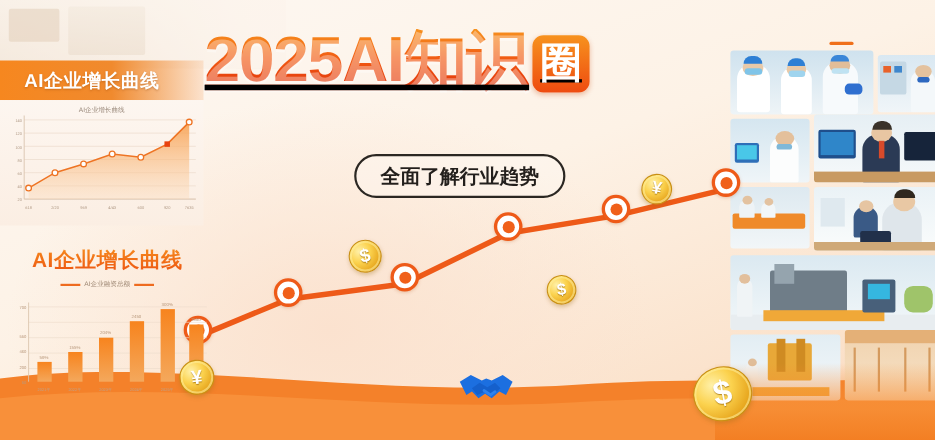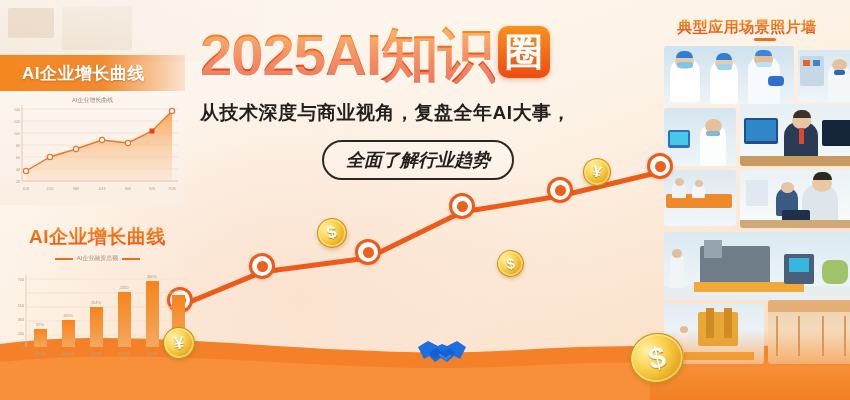--- a/index.html
+++ b/index.html
@@ -31,21 +31,21 @@
   }
   .bg-photo::after{
     content:""; position:absolute; left:62px; top:6px; width:70px; height:44px;
     background:linear-gradient(180deg,#e3d2bc,#cdb394); opacity:.5; border-radius:2px;
   }
 
   
   .wave { position:absolute; left:0; bottom:0; width:850px; height:90px; z-index:6; }
 
   
-  .title-wrap { position:absolute; left:200px; top:26px; z-index:12; display:flex; align-items:flex-start; }
+  .title-wrap { position:absolute; left:186px; top:26px; z-index:12; display:flex; align-items:flex-end;text-decoration:underline; }
   .title-main {
     font-size:58px; font-weight:700; letter-spacing:-1px; line-height:1;
     background:linear-gradient(180deg,#F7921E 0%,#F15A13 48%,#E0300A 100%);
     -webkit-background-clip:text; background-clip:text; color:transparent;
     -webkit-text-fill-color:transparent;
     text-shadow:0 2px 0 rgba(255,255,255,.35);
   }
   .title-badge {
     display:inline-flex; align-items:center; justify-content:center;
     width:52px; height:52px; margin-left:3px; border-radius:10px;
@@ -57,21 +57,20 @@
     position:absolute; left:200px; top:100px; z-index:12;
     font-size:19px; font-weight:700; color:#231f1c; letter-spacing:.5px;
     white-space:nowrap;
   }
   .pill {
     position:absolute; left:322px; top:140px; z-index:12;
     border:2px solid #2b2722; border-radius:22px;
     padding:6px 22px; font-size:18px; font-weight:700; color:#231f1c;
     background:rgba(255,255,255,.25);
     white-space:nowrap;
-    font-style:italic;
   }
 
   
   .centerline { position:absolute; left:150px; top:150px; width:560px; height:180px; z-index:8; }
   .node {
     position:absolute; width:26px; height:26px; border-radius:50%;
     background:#fff; border:3px solid #EE5A18;
     display:flex; align-items:center; justify-content:center;
     box-shadow:0 1px 3px rgba(180,80,20,.25);
     z-index:9;
@@ -147,21 +146,20 @@
   }
 </style>
 </head>
 <body>
 
 <div id="poster">
 
   <div class="bg-photo"></div>
 
   <div class="photowall">
-    <div class="pw-title">典型应用场景照片墙</div>
     <div class="pw-underline"></div>
     <div class="pw-grid">
 
       <div class="ph" style="left:8px;top:0;width:130px;height:58px;background:linear-gradient(180deg,#cfe2ee,#eef4f7);">
         <div style="position:absolute;left:6px;top:12px;width:30px;height:44px;background:#fff;border-radius:14px 14px 3px 3px;"></div>
         <div style="position:absolute;left:11px;top:8px;width:19px;height:15px;background:#e8c9a8;border-radius:50%;"></div>
         <div style="position:absolute;left:12px;top:5px;width:17px;height:7px;background:#2e7fd4;border-radius:8px 8px 0 0;"></div>
         <div style="position:absolute;left:13px;top:16px;width:16px;height:6px;background:#7fc4e8;border-radius:3px;"></div>
         <div style="position:absolute;left:46px;top:14px;width:28px;height:44px;background:#fff;border-radius:13px 13px 3px 3px;"></div>
         <div style="position:absolute;left:51px;top:10px;width:18px;height:14px;background:#e8c9a8;border-radius:50%;"></div>
@@ -274,21 +272,20 @@
   <div class="coin" style="left:317px;top:218px;width:30px;height:30px;font-size:17px;transform:rotate(-14deg);">$</div>
   <div class="coin" style="left:583px;top:158px;width:28px;height:28px;font-size:16px;transform:rotate(10deg);">¥</div>
   <div class="coin" style="left:497px;top:250px;width:27px;height:27px;font-size:15px;transform:rotate(-8deg);">$</div>
   <div class="coin" style="left:163px;top:327px;width:32px;height:32px;font-size:18px;transform:rotate(-6deg);z-index:12;">¥</div>
   <div class="coin" style="left:630px;top:333px;width:54px;height:50px;font-size:30px;transform:rotate(-12deg);z-index:12;">$</div>
 
   <div class="title-wrap">
     <span class="title-main">2025AI知识</span>
     <span class="title-badge">圈</span>
   </div>
-  <div class="subtitle">从技术深度与商业视角，复盘全年AI大事，</div>
   <div class="pill">全面了解行业趋势</div>
 
   <svg class="handshake" width="52" height="34" viewBox="0 0 52 34">
     <path d="M2 12 L12 6 L22 11 L26 9 L31 11 L41 6 L50 12 L44 24 L38 21 L31 27 L25 23 L19 27 L13 21 L8 24 Z" fill="#1C6FE0"></path>
     <path d="M20 13 L27 17 L34 13 L39 18 L32 24 L25 21 L18 24 L13 18 Z" fill="#1560CC"></path>
     <path d="M24 20 L30 24 L34 21" stroke="#2E82EE" stroke-width="2.5" fill="none" stroke-linecap="round"></path>
   </svg>
 
   <div class="card1">
     <div class="card1-head">AI企业增长曲线</div>

